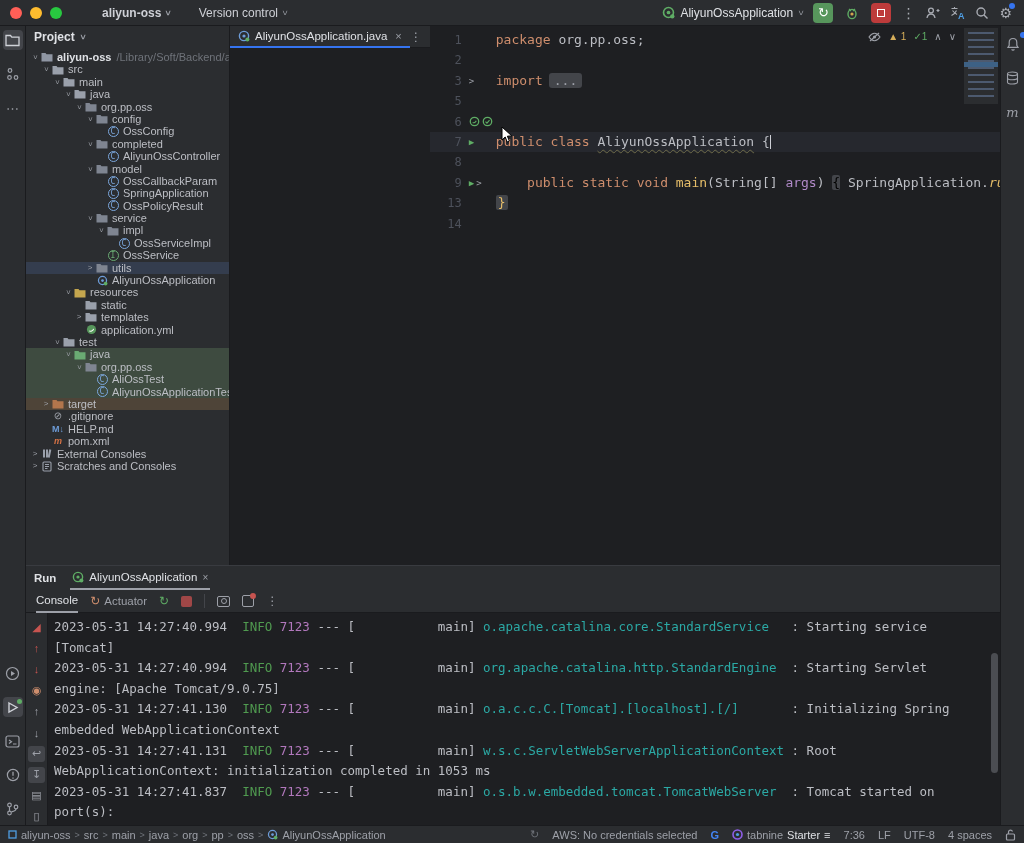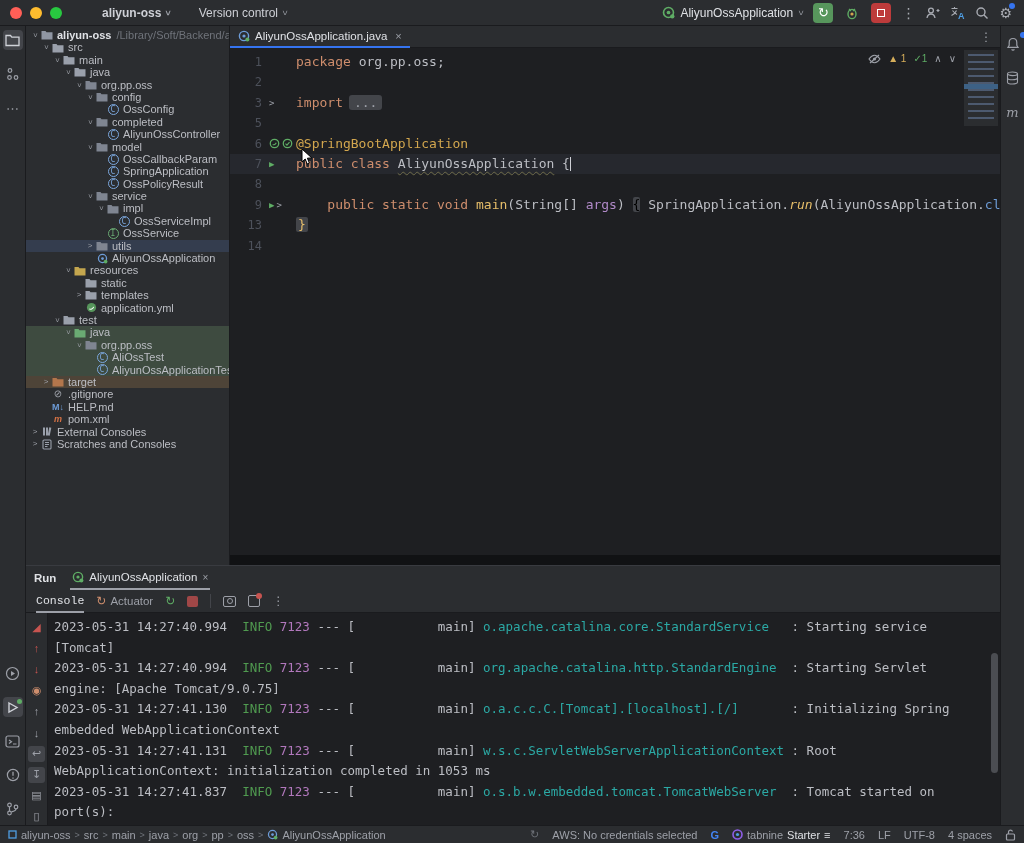--- a/index.html
+++ b/index.html
@@ -54,21 +54,21 @@
   .tlabel { padding-left:3px; }
   .tsfx { color:#6f737a; padding-left:5px; }
   .hl-sel   { background:#343d4e; }
   .hl-green { background:#3e4b40; }
   .hl-brown { background:#4e4438; }
   .ci { width:11px; height:11px; border-radius:50%; border:1px solid; font-size:8px; line-height:9px;
         text-align:center; display:inline-block; font-family:"DejaVu Sans Mono",monospace; }
   .mini { font-size:9px; font-weight:bold; }
 
   
-  .editor { flex:1; display:flex; flex-direction:column; background:#1e1f22; position:relative; min-width:0;}
+  .editor { flex:1; display:flex; flex-direction:row; background:#1e1f22; position:relative; min-width:0;}
   .tabbar { height:22px; background:#2b2d30; display:flex; align-items:center; border-bottom:1px solid #1a1b1e; }
   .tab { height:22px; display:flex; align-items:center; gap:5px; padding:0 8px; color:#dfe1e5;
          font-size:11.5px; border-bottom:2px solid #3574f0; background:#2b2d30; }
   .tab .close { color:#9da0a8; font-size:11px; margin-left:3px; }
   .tab-kebab { margin-left:auto; color:#9da0a8; padding-right:8px; font-size:12px; }
   .codearea { flex:1; position:relative; padding-top:4px; font-family:"DejaVu Sans Mono",monospace; font-size:13px; overflow:hidden;}
   .cl { height:20.4px; line-height:20.4px; display:flex; white-space:pre; }
   .cl.hl { background:#26282e; }
   .gnum { width:32px; text-align:right; color:#4d515b; flex:0 0 32px; font-size:12px; }
   .gico { width:34px; flex:0 0 34px; display:flex; align-items:center; gap:2px; padding-left:7px; font-size:10px; }
@@ -96,21 +96,21 @@
 
   
   .runpanel { height:260px; border-top:1px solid #393b40; display:flex; flex-direction:column; background:#1e1f22; }
   .run-tabs { height:24px; background:#2b2d30; display:flex; align-items:center; gap:14px; padding-left:8px;
               font-size:11.5px; color:#dfe1e5; }
   .runlabel { font-weight:bold; }
   .runtab { display:flex; align-items:center; gap:5px; height:24px; border-bottom:2px solid #9da0a8; padding:0 2px; }
   .runtab .close { color:#9da0a8; font-size:10px; }
   .con-toolbar { height:23px; background:#2b2d30; display:flex; align-items:center; gap:12px;
                  padding-left:10px; font-size:11.5px; color:#9da0a8; border-bottom:1px solid #1a1b1e;}
-  .contab { color:#dfe1e5; height:23px; display:flex; align-items:center; border-bottom:2px solid #9da0a8;font-family:Liberation Mono, monospace; }
+  .contab { color:#dfe1e5; height:23px; display:flex; align-items:center; border-bottom:2px solid #9da0a8; }
   .acttab { display:flex; align-items:center; gap:4px; }
   .ct-ico { font-size:12px; display:flex; align-items:center; }
   .ct-sep { width:1px; height:14px; background:#43454a; }
   .stop-sm { width:11px; height:11px; background:#a04747; border-radius:2px; display:inline-block; }
   .cam { width:13px; height:11px; border:1.3px solid #9da0a8; border-radius:2px; position:relative; display:inline-block;}
   .cam::after { content:""; position:absolute; left:3.2px; top:1.8px; width:4px; height:4px; border:1.2px solid #9da0a8; border-radius:50%;}
   .kill { width:12px; height:12px; border:1.3px solid #9da0a8; border-radius:2px; position:relative; display:inline-block;}
   .kill::after { content:""; position:absolute; right:-3px; top:-3px; width:6px; height:6px; background:#c75450; border-radius:50%;}
   .run-content { flex:1; display:flex; min-height:0; }
   .vtool { width:22px; background:#2b2d30; border-right:1px solid #1a1b1e; display:flex; flex-direction:column;
@@ -254,20 +254,24 @@
               <path d="M3.5 4.8v4.4M10 6.8c0 2-2 2.5-4.5 3" fill="none" stroke="#9da0a8" stroke-width="1.2"></path>
             </svg>
         </span>
       </div>
     </div>
 
     <div class="center">
       <div class="upper">
 
         <div class="project">
+          <div class="proj-head">
+            <span>Project</span>
+            <span class="chev">&gt;</span>
+          </div>
           <div class="tree" id="tree">
               <div class="trow">
                 <span class="ind" style="width:4px"></span>
                 <span class="tchev open">&gt;</span>
                 <span class="ticon">
                   <svg width="12" height="10" viewBox="0 0 12 10">
                     <path d="M.5 1h4l1 1.3h6v7.2H.5z" fill="#8f96a3"></path>
                   </svg>
                 </span>
                 <span class="tlabel" style="font-weight:bold;color:#dfe1e5">aliyun-oss</span>
@@ -621,21 +625,21 @@
           <div class="cl"><span class="gnum">1</span><span class="gico"></span><span class="ctext"><span class="tk-kw">package </span><span class="tk-txt">org.pp.oss;</span></span></div>
               <div class="cl"><span class="gnum">2</span><span class="gico"></span><span class="ctext"></span></div>
               <div class="cl"><span class="gnum">3</span><span class="gico"><span class="gfold">&gt;</span></span><span class="ctext"><span class="tk-kw">import</span><span class="tk-fold">...</span></span></div>
               <div class="cl"><span class="gnum">5</span><span class="gico"></span><span class="ctext"></span></div>
               <div class="cl"><span class="gnum">6</span><span class="gico"><svg width="11" height="11" viewBox="0 0 12 12">
                     <circle cx="6" cy="6" r="4.6" fill="none" stroke="#5fad65" stroke-width="1.4"></circle>
                     <path d="M4 7c1.4.6 3.2.1 3.9-1.8" stroke="#5fad65" stroke-width="1.1" fill="none"></path>
                   </svg><svg width="11" height="11" viewBox="0 0 12 12">
                     <circle cx="6" cy="6" r="4.6" fill="none" stroke="#5fad65" stroke-width="1.4"></circle>
                     <path d="M3.8 6.2l1.6 1.6 2.8-3.4" stroke="#5fad65" stroke-width="1.2" fill="none"></path>
-                  </svg></span><span class="ctext"><span class="tk-ann">@SpringBootApplication</span></span></div>
+                  </svg></span></div>
               <div class="cl hl"><span class="gnum">7</span><span class="gico"><span class="grun">▶</span></span><span class="ctext"><span class="tk-kw">public class </span><span class="tk-cls">AliyunOssApplication</span><span class="tk-txt"> {</span><span class="caret"></span></span></div>
               <div class="cl"><span class="gnum">8</span><span class="gico"></span><span class="ctext"></span></div>
               <div class="cl"><span class="gnum">9</span><span class="gico"><span class="grun">▶</span><span class="gfold">&gt;</span></span><span class="ctext"><span class="tk-txt">    </span><span class="tk-kw">public static void </span><span class="tk-mtd">main</span><span class="tk-txt">(String[] </span><span class="tk-prm">args</span><span class="tk-txt">) </span><span class="tk-box">{</span><span class="tk-txt"> SpringApplication.</span><span class="tk-stm">run</span><span class="tk-txt">(AliyunOssApplication.</span><span class="tk-fld">class</span></span></div>
               <div class="cl"><span class="gnum">13</span><span class="gico"></span><span class="ctext"><span class="tk-brc">}</span></span></div>
               <div class="cl"><span class="gnum">14</span><span class="gico"></span><span class="ctext"></span></div>
             </div>
           <div class="hscroll"></div>
         </div>
       </div>
 

